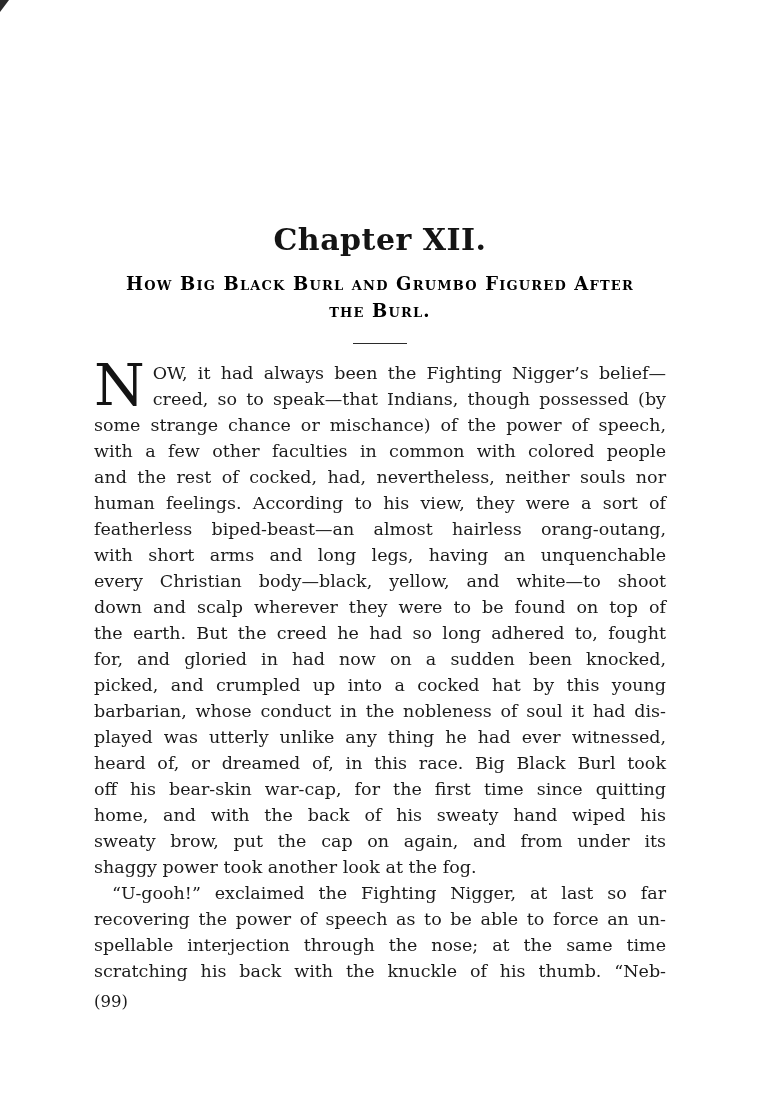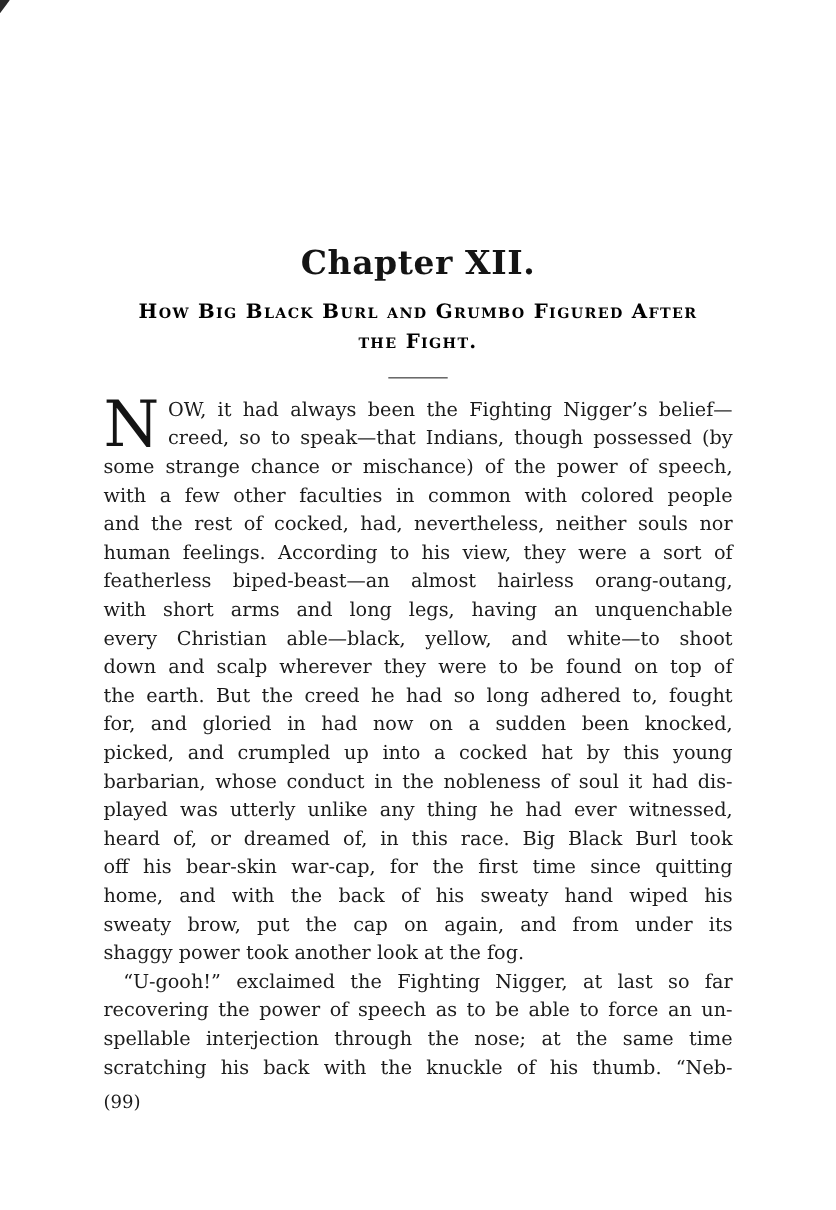--- a/index.html
+++ b/index.html
@@ -84,39 +84,39 @@
 <body>
 
 <div class="scan-artifact"></div>
 
 <div class="book-page">
 
   <h1 class="chapter-title">Chapter XII.</h1>
 
   <div class="chapter-heading">
     <div class="heading-line">How Big Black Burl and Grumbo Figured After</div>
-    <div class="heading-line">the Fight.</div>
+    <div class="heading-line">the Burl.</div>
   </div>
 
   <div class="divider"></div>
 
   <div class="body-text">
 
     <div class="para para-1">
       <span class="drop-cap">N</span>
       <div class="lines">
           <div class="line">OW, it had always been the Fighting Nigger’s belief—</div>
           <div class="line">creed, so to speak—that Indians, though possessed (by</div>
           <div class="line">some strange chance or mischance) of the power of speech,</div>
           <div class="line">with a few other faculties in common with colored people</div>
           <div class="line">and the rest of cocked, had, nevertheless, neither souls nor</div>
           <div class="line">human feelings.  According to his view, they were a sort of</div>
           <div class="line">featherless biped-beast—an almost hairless orang-outang,</div>
           <div class="line">with short arms and long legs, having an unquenchable</div>
-          <div class="line">every Christian able—black, yellow, and white—to shoot</div>
+          <div class="line">every Christian body—black, yellow, and white—to shoot</div>
           <div class="line">down and scalp wherever they were to be found on top of</div>
           <div class="line">the earth.  But the creed he had so long adhered to, fought</div>
           <div class="line">for, and gloried in had now on a sudden been knocked,</div>
           <div class="line">picked, and crumpled up into a cocked hat by this young</div>
           <div class="line">barbarian, whose conduct in the nobleness of soul it had dis-</div>
           <div class="line">played was utterly unlike any thing he had ever witnessed,</div>
           <div class="line">heard of, or dreamed of, in this race.  Big Black Burl took</div>
           <div class="line">off his bear-skin war-cap, for the first time since quitting</div>
           <div class="line">home, and with the back of his sweaty hand wiped his</div>
           <div class="line">sweaty brow, put the cap on again, and from under its</div>

